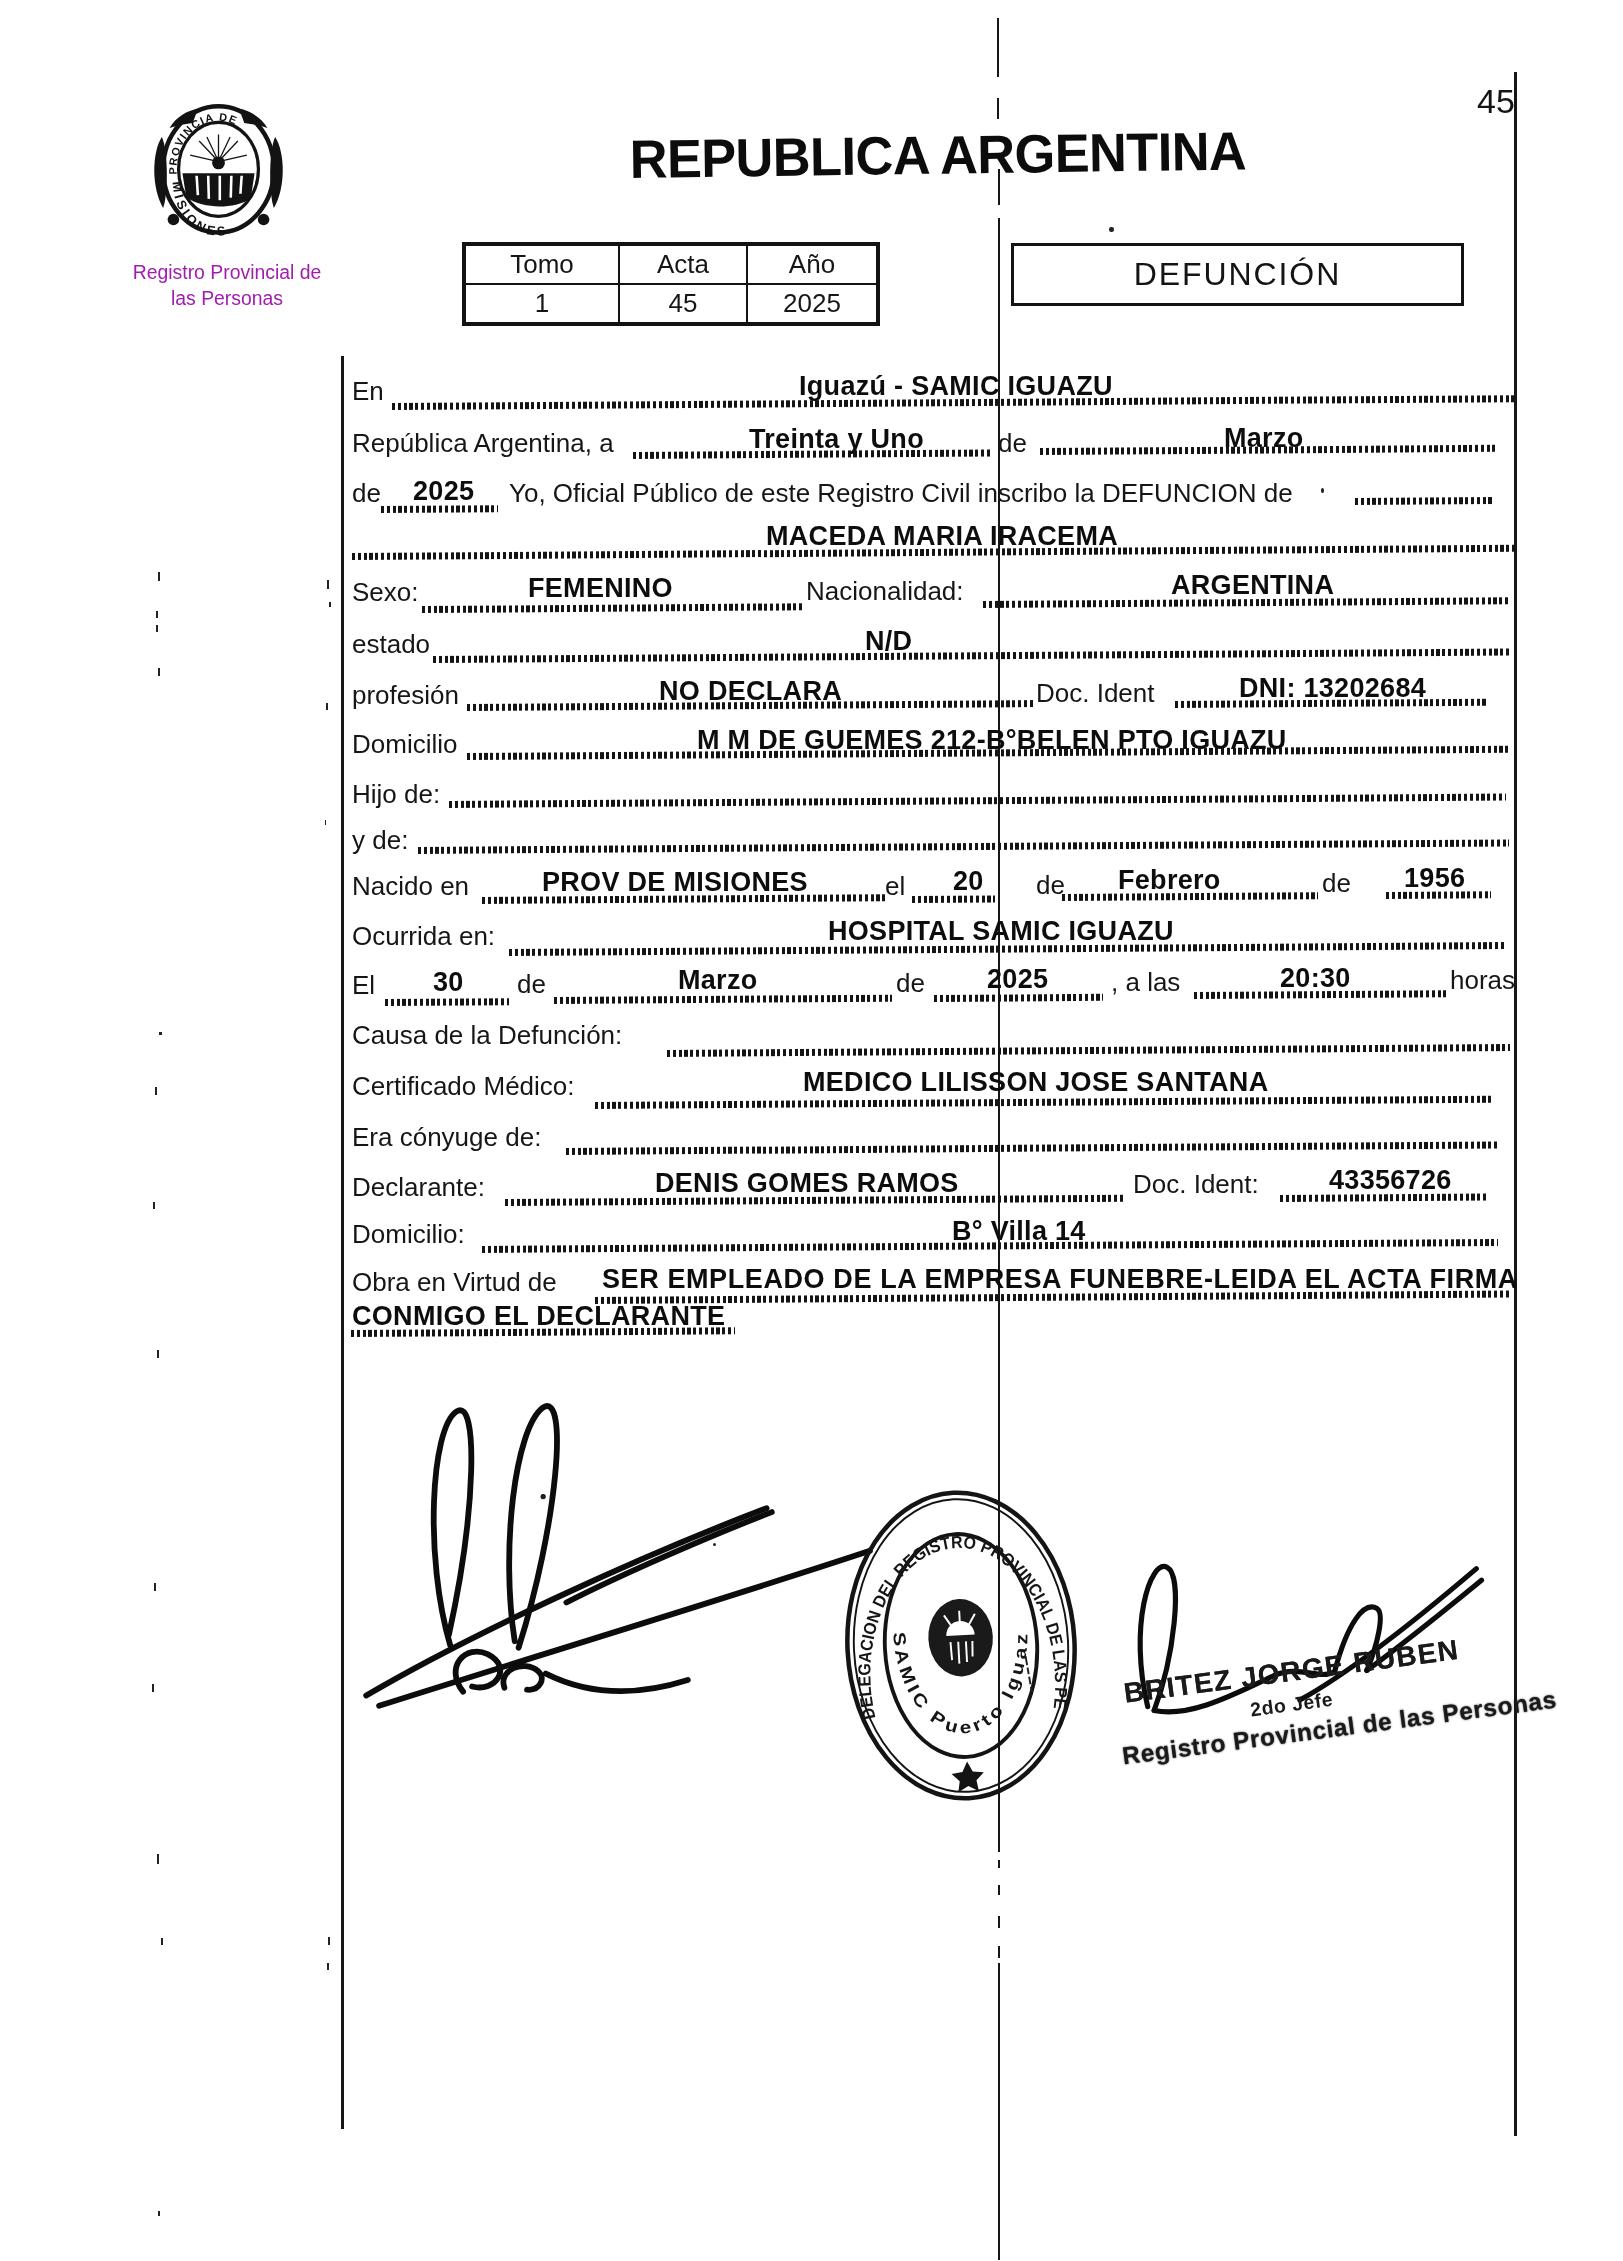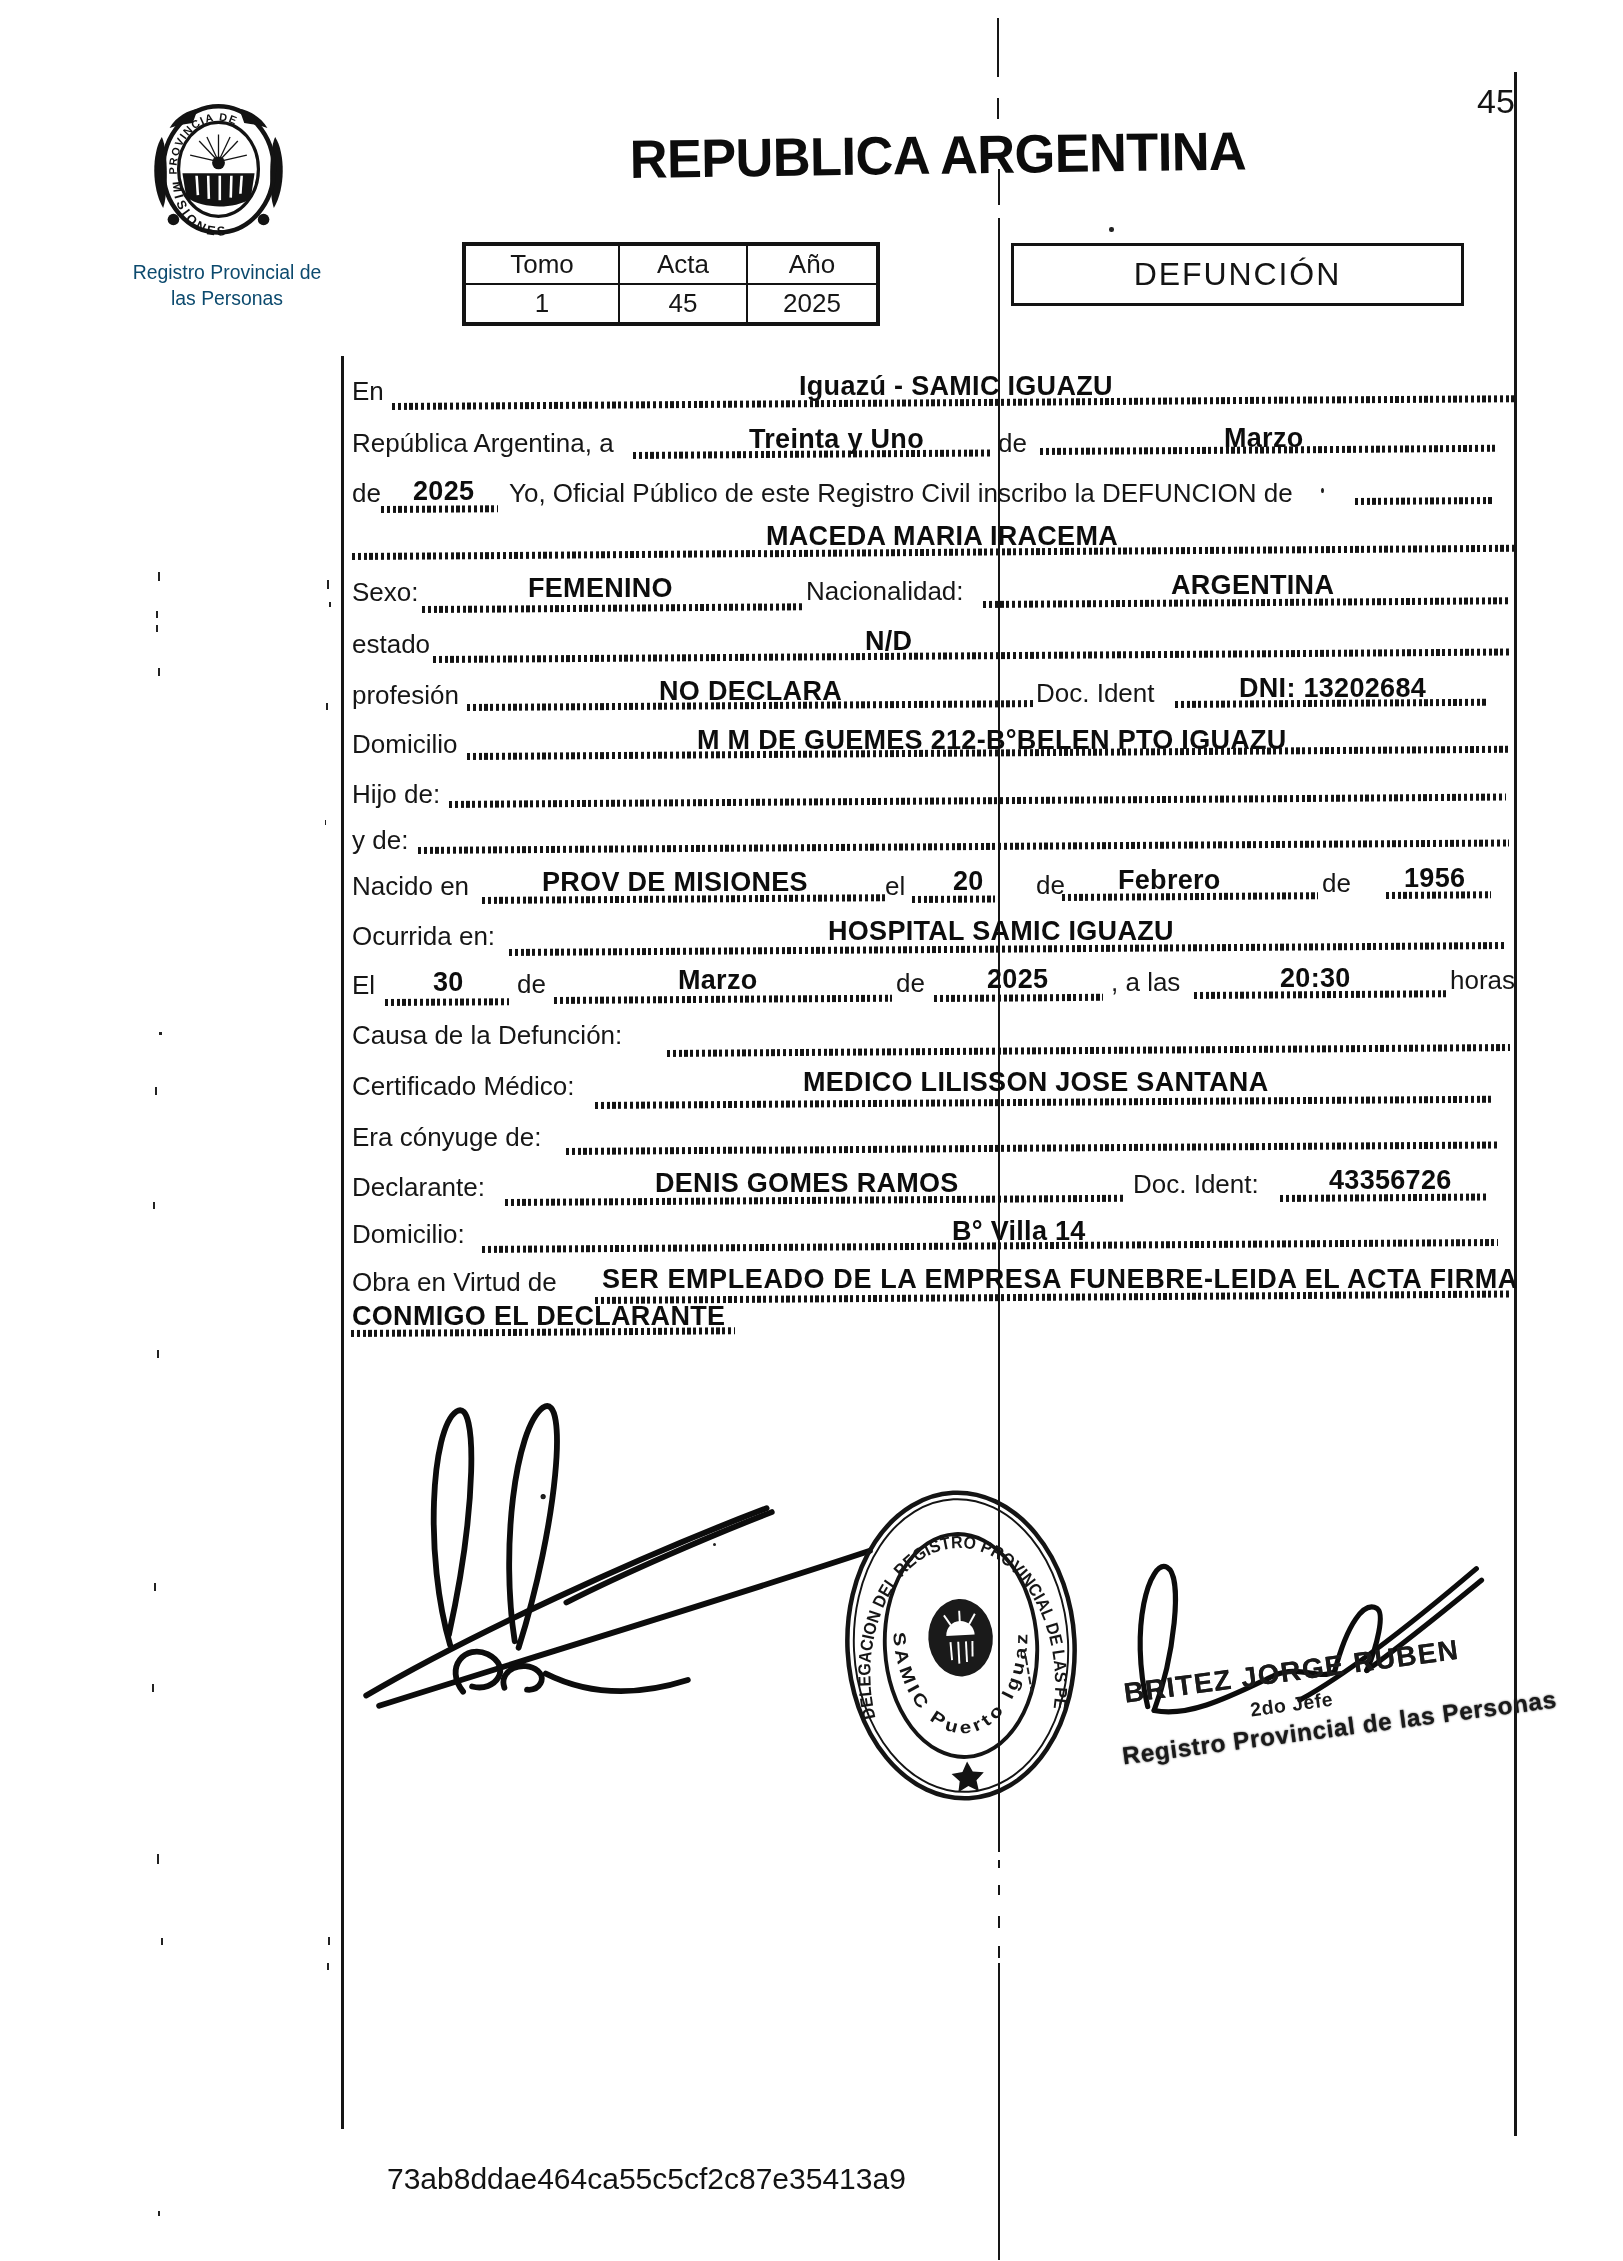--- a/index.html
+++ b/index.html
@@ -18,21 +18,21 @@
     transform:rotate(-0.4deg);transform-origin:left center;
   }
   .vline{position:absolute;background:#161616;}
   .artifact{position:absolute;background:#222;}
   .dot{position:absolute;background:#222;border-radius:50%;}
   .title{
     font-size:54px;font-weight:700;letter-spacing:-0.6px;
     transform:rotate(-0.8deg) scaleX(.97);transform-origin:left bottom;color:#0c0c0c;
   }
   .pagenum{font-size:34px;color:#141414;}
-  .orgname{font-size:19.4px;color:#0c4a6e;transform:translateX(-50%);text-align:center;}
+  .orgname{font-size:19.4px;color:#a21caf;transform:translateX(-50%);text-align:center;}
   
   .rec-table{
     position:absolute;left:462px;top:242px;
     display:grid;grid-template-columns:154px 128px 130px;grid-template-rows:39px 39px;
     border:3.2px solid #131313;
   }
   .rec-table .cell{
     display:flex;align-items:center;justify-content:center;
     font-size:26px;color:#161616;border:1.3px solid #131313;
   }
@@ -294,21 +294,20 @@
       <path d="M 576,32 C 482,112 382,192 302,236"></path>
     </g>
   </svg>
 
   <div class="stamp-block">
     <div class="stamp-name">BRITEZ JORGE RUBEN</div>
     <div class="stamp-role">2do Jefe</div>
     <div class="stamp-org">Registro Provincial de las Personas</div>
   </div>
 
-  <div class="abs hash" style="left:387px;top:2164px">73ab8ddae464ca55c5cf2c87e35413a9</div>
 
   <div class="artifact" style="left:158px;top:572px;width:1.9px;height:9px"></div>
   <div class="artifact" style="left:156px;top:611px;width:1.9px;height:6.5px"></div>
   <div class="artifact" style="left:156px;top:625px;width:1.9px;height:6.5px"></div>
   <div class="artifact" style="left:158px;top:668px;width:1.9px;height:7.7px"></div>
   <div class="artifact" style="left:159px;top:1032px;width:2.6px;height:2.6px"></div>
   <div class="artifact" style="left:155px;top:1087px;width:1.9px;height:7.7px"></div>
   <div class="artifact" style="left:153px;top:1202px;width:1.9px;height:6.5px"></div>
   <div class="artifact" style="left:157px;top:1350px;width:1.9px;height:7.7px"></div>
   <div class="artifact" style="left:154px;top:1583px;width:1.9px;height:7.7px"></div>

